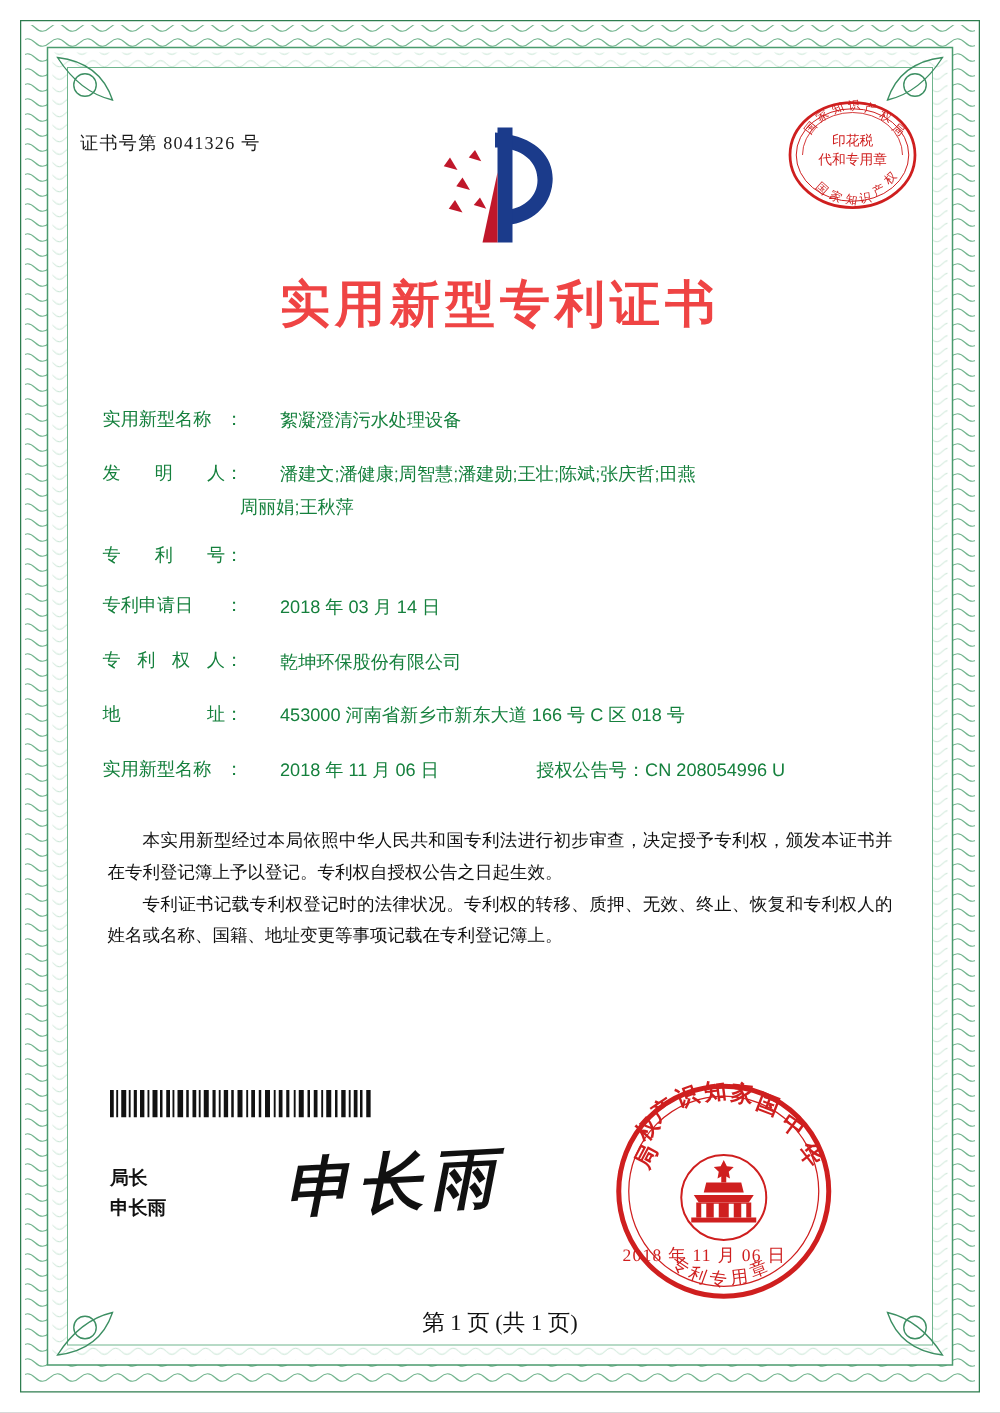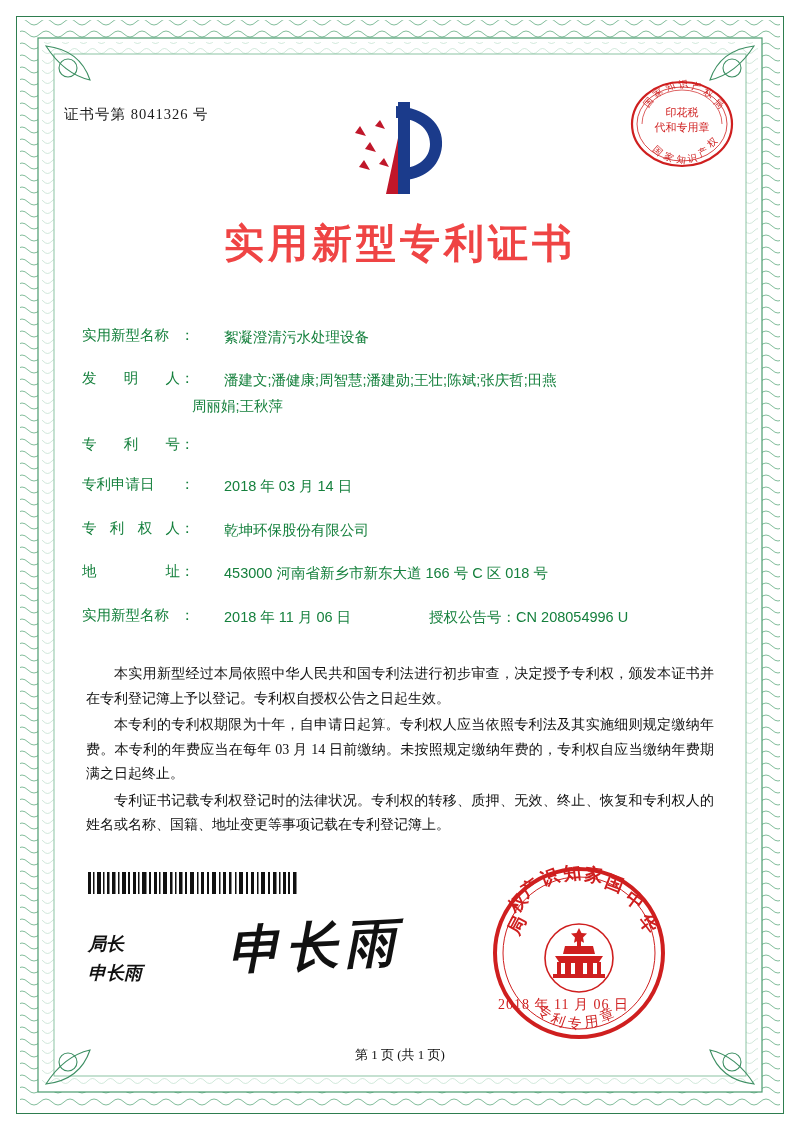--- a/index.html
+++ b/index.html
@@ -140,25 +140,24 @@
     width: 210px;
     height: 22px;
   }
 
   
   .sig-label {
     position: absolute;
     left: 88px;
     top: 930px;
     font-family: "DejaVu Sans", sans-serif;
-    font-size: 18px;
+    font-size: 15px;
     font-weight: bold;
     line-height: 1.6;
     color: #111;
-    font-style: italic;
   }
   .sig-script {
     position: absolute;
     left: 228px;
     top: 912px;
     font-family: "DejaVu Serif", serif;
     font-style: italic;
     font-weight: bold;
     font-size: 52px;
     color: #111;
@@ -185,21 +184,21 @@
     white-space: nowrap;
   }
 
   .footer {
     position: absolute;
     left: 0;
     right: 0;
     top: 1046px;
     text-align: center;
     font-family: "Liberation Serif", "DejaVu Serif", serif;
-    font-size: 13px;
+    font-size: 18px;
     color: #111;
   }
 </style>
 </head>
 <body>
 
 <div class="page">
 
   <svg class="guilloche" viewBox="0 0 768 1098" preserveAspectRatio="none">
     <defs>
@@ -335,21 +334,20 @@
           <span>：</span>
           <span>CN 208054996 U</span>
         </span>
       </div>
     </div>
 
   </div>
 
   <div class="paras">
     <p>本实用新型经过本局依照中华人民共和国专利法进行初步审查，决定授予专利权，颁发本证书并在专利登记簿上予以登记。专利权自授权公告之日起生效。</p>
-    <p>本专利的专利权期限为十年，自申请日起算。专利权人应当依照专利法及其实施细则规定缴纳年费。本专利的年费应当在每年 03 月 14 日前缴纳。未按照规定缴纳年费的，专利权自应当缴纳年费期满之日起终止。</p>
     <p>专利证书记载专利权登记时的法律状况。专利权的转移、质押、无效、终止、恢复和专利权人的姓名或名称、国籍、地址变更等事项记载在专利登记簿上。</p>
   </div>
 
   <svg class="barcode" viewBox="0 0 210 22" preserveAspectRatio="none">
     <g fill="#111">
       <rect x="0" y="0" width="3" height="22"></rect>
         <rect x="5" y="0" width="1.5" height="22"></rect>
       <rect x="9" y="0" width="4" height="22"></rect>
         <rect x="15" y="0" width="1.5" height="22"></rect>
       <rect x="19" y="0" width="2.5" height="22"></rect>

